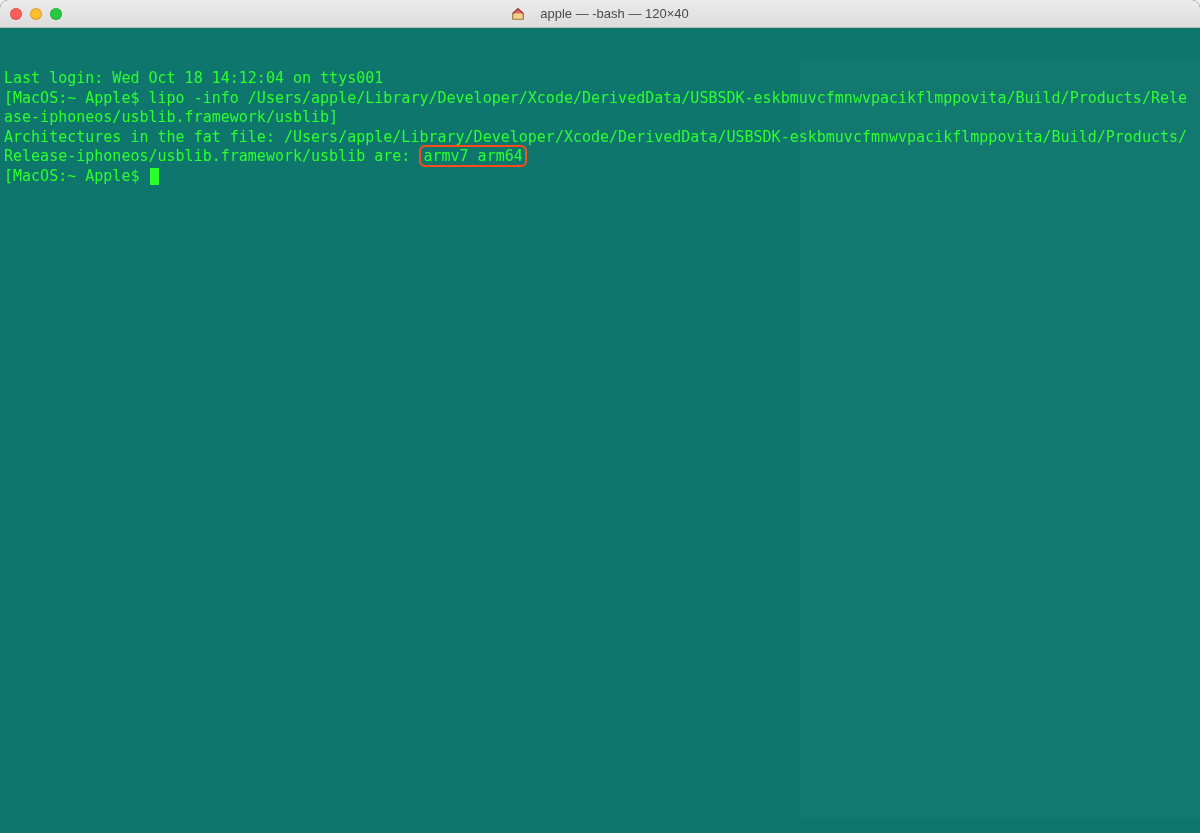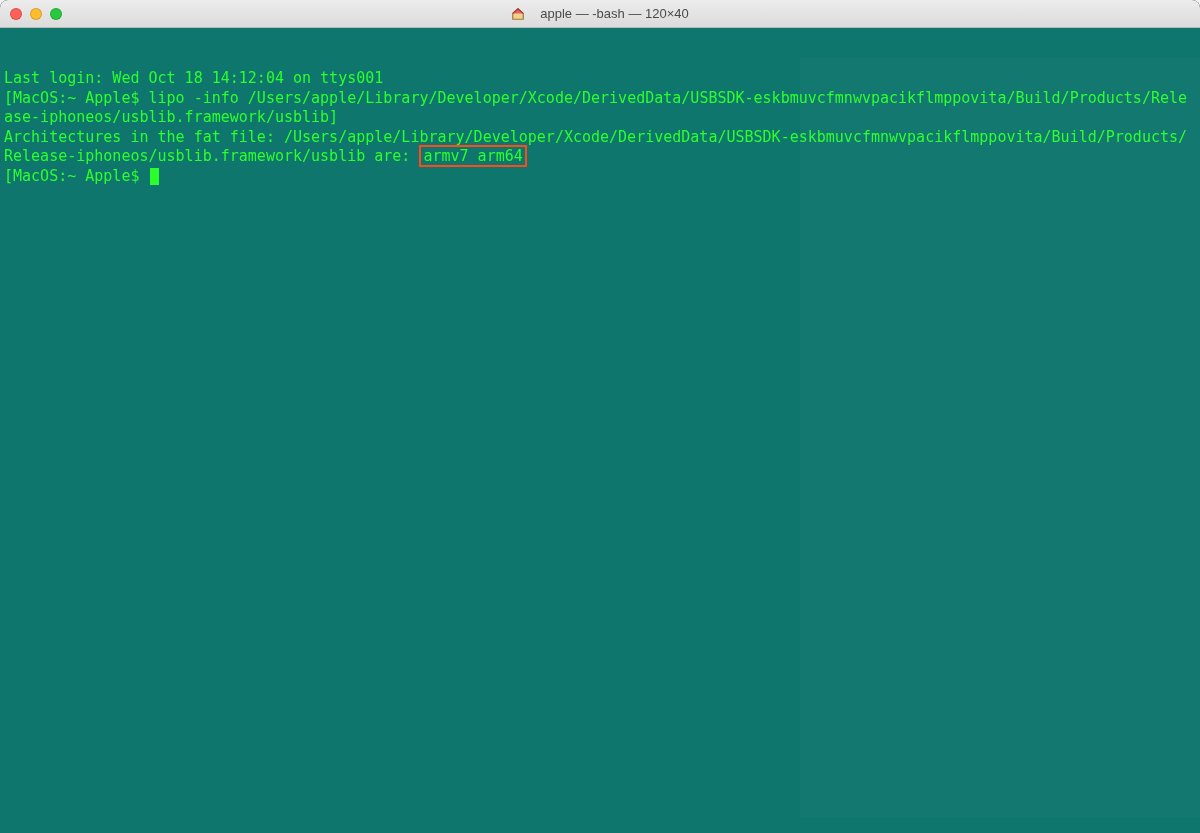--- a/index.html
+++ b/index.html
@@ -60,21 +60,21 @@
     padding: 2px 4px;
     height: calc(100% - 28px);
     white-space: pre-wrap;
     word-break: break-all;
     position: relative;
   }
   .term-row { display: block; }
   .prompt-bracket { color: #2bff2b; }
   .highlight {
     border: 2px solid #ff4a1c;
-    border-radius: 0;
+    border-radius: 6px;
     padding: 0 2px;
     color: #2bff2b;
   }
   .cursor {
     display: inline-block;
     width: 9px;
     height: 17px;
     background: #2bff2b;
     vertical-align: text-bottom;
     margin-left: 1px;

